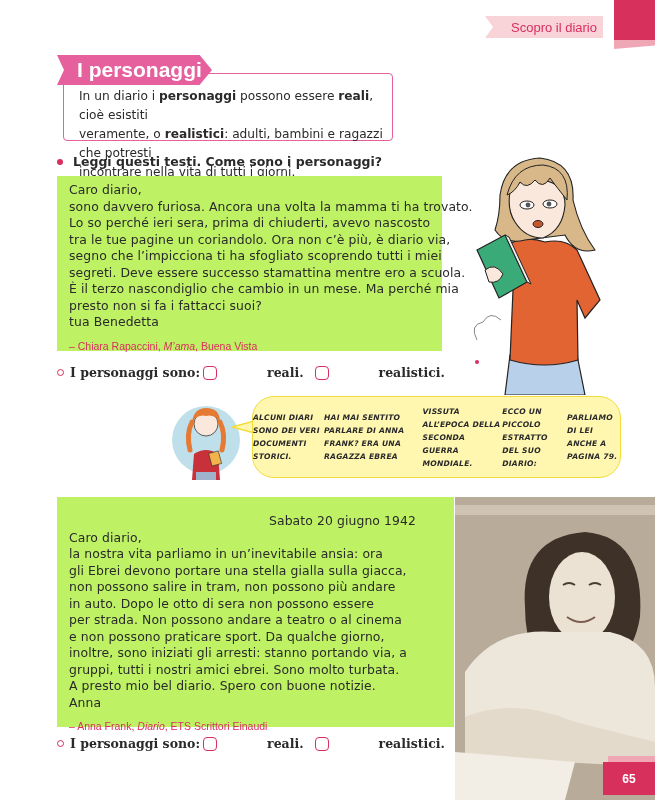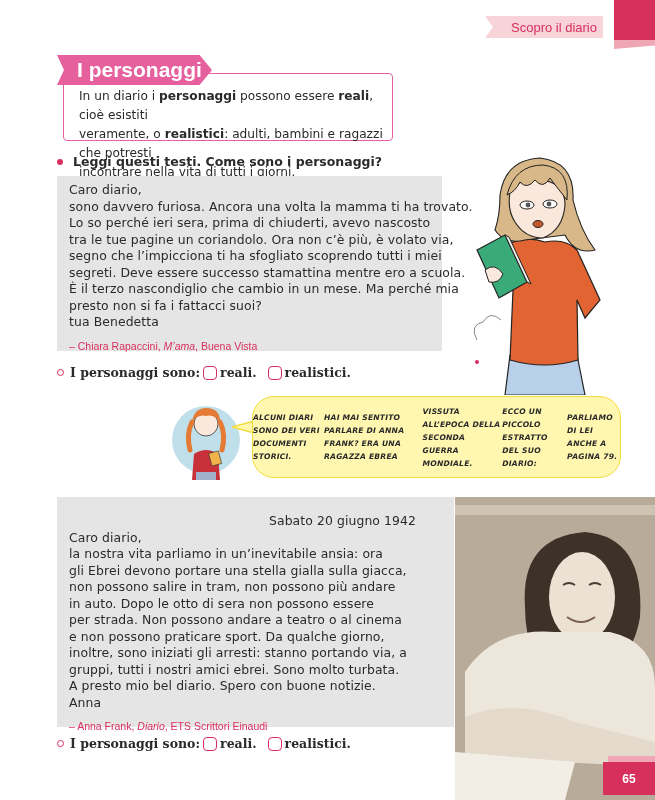--- a/index.html
+++ b/index.html
@@ -40,41 +40,41 @@
 
     
     .question {
       position: absolute; top: 154px; left: 57px; font-size: 12.5px; font-weight: bold; color: #2a2a2a;
       display: flex; align-items: center;
     }
     .bullet-dot { width: 6px; height: 6px; border-radius: 50%; background: #d92e5f; margin-right: 10px; }
 
     
     .panel {
-      position: absolute; background: #e5e5e5;
+      position: absolute; background: #bef264;
       font-family: "DejaVu Sans", sans-serif; font-size: 12.4px; line-height: 16.5px; color: #2a2a2a;
     }
     .panel1 { top: 176px; left: 57px; width: 385px; height: 175px; padding: 6px 0 0 12px; }
     .panel-line { white-space: nowrap; letter-spacing: 0.1px; }
     .credit {
       font-family: "Liberation Sans", sans-serif; font-size: 10.5px; color: #d92e5f; margin-top: 7px;
     }
     .credit i { font-style: italic; }
 
     
     .answer {
       position: absolute; left: 57px; display: flex; align-items: center;
       font-family: "DejaVu Serif", serif; font-size: 12.5px; font-weight: bold; color: #2a2a2a;
     }
     .ring { width: 7px; height: 7px; border: 1.5px solid #d92e5f; border-radius: 50%; margin-right: 6px; }
     .checkbox {
       display: inline-block; width: 14px; height: 14px; border: 1.6px solid #d92e5f; border-radius: 4px;
       margin: 0 3px 0 3px; cursor: pointer; background: #fff;
     }
-    .answer .opt { margin-right: 8px; }
+    .answer .opt { margin-right: 8px; margin-left: 47px; }
 
     
     .illus1 { position: absolute; top: 150px; left: 465px; width: 160px; height: 245px; }
 
     
     .illus2 { position: absolute; top: 394px; left: 170px; width: 72px; height: 86px; }
     .bubble {
       position: absolute; top: 396px; left: 252px; width: 369px; height: 82px;
       background: #fff7b0; border: 1.5px solid #f2dc3a; border-radius: 22px;
       display: flex; flex-direction: row; align-items: center; justify-content: center;
@@ -124,21 +124,21 @@
 
 <div class="question">
   <span class="bullet-dot"></span>
   <span>Leggi questi testi. Come sono i personaggi?</span>
 </div>
 
 <div class="panel panel1">
   <div class="panel-line">Caro diario,</div>
   <div class="panel-line">sono davvero furiosa. Ancora una volta la mamma ti ha trovato.</div>
   <div class="panel-line">Lo so perché ieri sera, prima di chiuderti, avevo nascosto</div>
-  <div class="panel-line">tra le tue pagine un coriandolo. Ora non c’è più, è volato via,</div>
+  <div class="panel-line">tra le tue pagine un coriandolo. Ora non c’è più, è diario via,</div>
   <div class="panel-line">segno che l’impicciona ti ha sfogliato scoprendo tutti i miei</div>
   <div class="panel-line">segreti. Deve essere successo stamattina mentre ero a scuola.</div>
   <div class="panel-line">È il terzo nascondiglio che cambio in un mese. Ma perché mia</div>
   <div class="panel-line">presto non si fa i fattacci suoi?</div>
   <div class="panel-line">tua Benedetta</div>
   <div class="credit"><span>– Chiara Rapaccini, </span><i>M’ama</i><span>, Buena Vista</span></div>
 </div>
 
 <svg class="illus1" viewBox="0 0 160 245">
 

